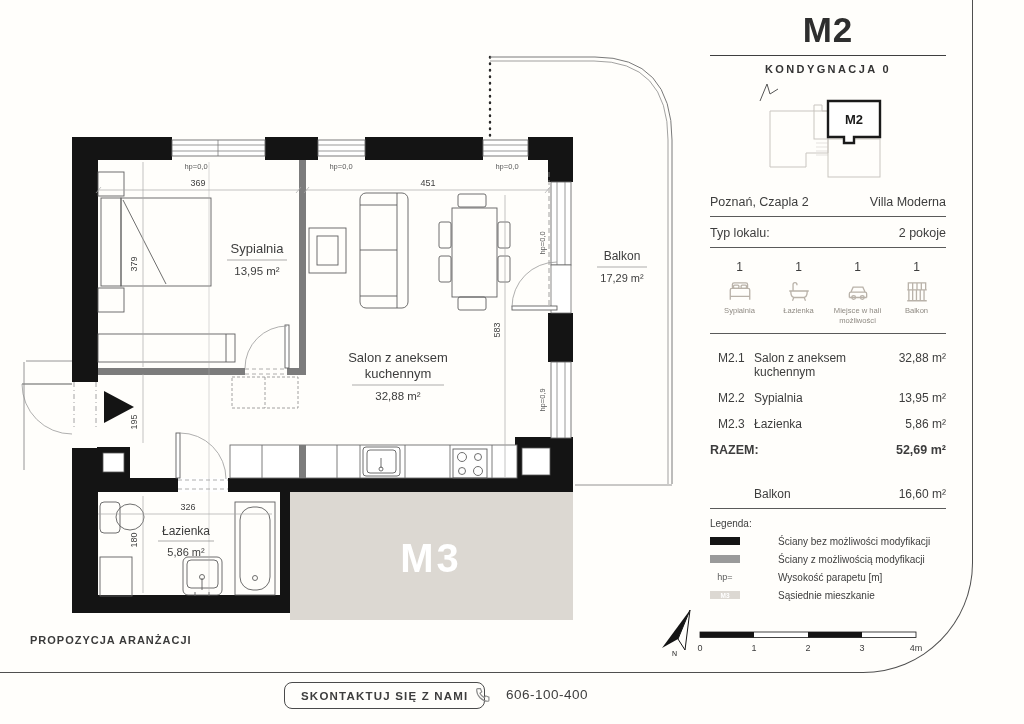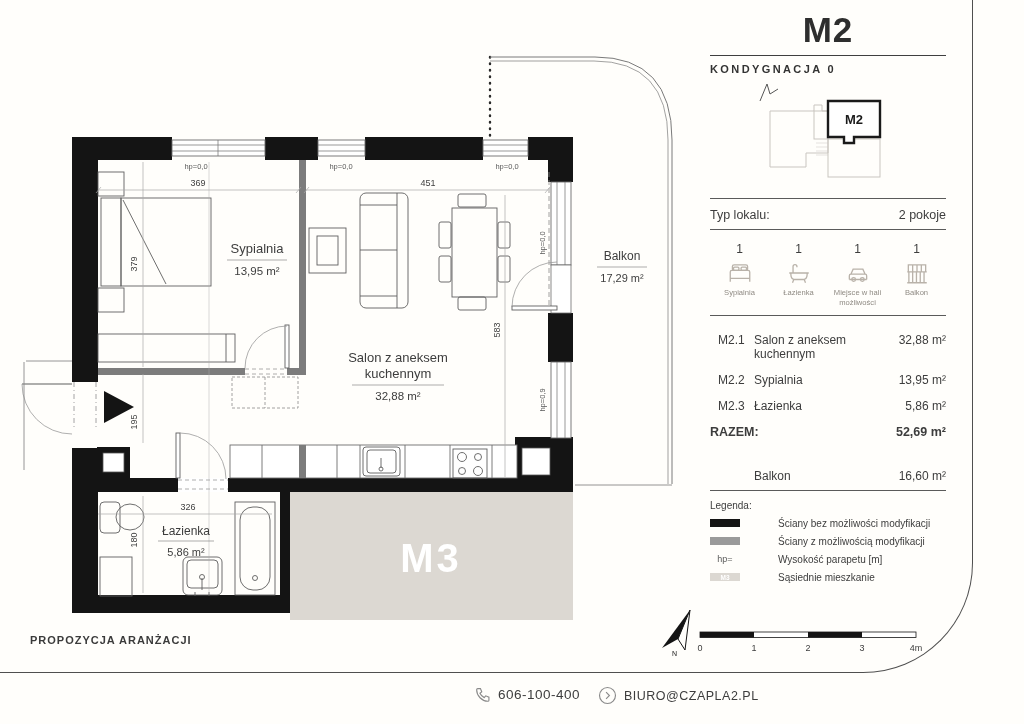--- a/index.html
+++ b/index.html
@@ -14,21 +14,21 @@
   .ra{font-size:11.5px;fill:#3d3d3d;text-anchor:middle;}
   .rl2{font-size:12px;fill:#3d3d3d;text-anchor:middle;}
   .ra2{font-size:11px;fill:#3d3d3d;text-anchor:middle;}
   .dim{font-size:9px;fill:#3f3f3f;text-anchor:middle;}
   .hp{font-size:7.5px;fill:#5a5a5a;text-anchor:middle;}
   .m3t{font-size:40px;fill:#ffffff;font-weight:600;letter-spacing:3px;text-anchor:middle;}
   
   .panel{position:absolute;left:710px;top:10px;width:236px;}
   .panel h1{margin:0;font-size:35px;font-weight:700;text-align:center;letter-spacing:1px;color:#2e2e2e;}
   .rule{border:0;border-top:1.6px solid #3f3f3f;margin:5px 0 0;}
-  .kond{text-align:left;font-size:11px;font-weight:700;letter-spacing:2.4px;margin-top:7px;color:#333;}
+  .kond{text-align:center;font-size:11px;font-weight:700;letter-spacing:2.4px;margin-top:7px;color:#333;}
   .locator{display:block;margin:4px auto 0;}
   .flexrow{display:flex;justify-content:space-between;align-items:baseline;}
   .locrow{font-size:12.5px;margin-top:4px;}
   .thin{border:0;border-top:1px solid #5a5a5a;margin:7px 0 0;}
   .inforow{font-size:12.5px;margin-top:9px;}
   .amen{display:grid;grid-template-columns:1fr 1fr 1fr 1fr;margin-top:12px;text-align:center;}
   .amen .cnt{font-size:12px;color:#3d3d3d;}
   .amen svg{display:block;margin:4px auto 2px;}
   .amen .lbl{font-size:7.6px;color:#8f8a83;line-height:1.3;}
   .rtab{margin-top:9px;font-size:12px;}
@@ -49,21 +49,21 @@
   .lsw.m3{background:#dcd8d2;color:#fff;font-size:6.5px;font-weight:700;text-align:center;line-height:9px;}
   .litem .ltx{font-size:10px;color:#3d3d3d;margin-left:20px;}
   
   .proposal{position:absolute;left:30px;top:634px;font-size:11px;font-weight:600;
             letter-spacing:1px;color:#3b3b3b;}
   .scalewrap{position:absolute;left:648px;top:604px;}
   .contact-btn{position:absolute;left:284px;top:682px;height:27px;padding:0 16px;
                border:1.6px solid #4a4a4a;border-radius:8px;background:#fffefb;
                display:flex;align-items:center;font-size:11.5px;font-weight:600;
                letter-spacing:1.2px;color:#3d3d3d;cursor:pointer;}
-  .contact-item{position:absolute;top:686px;display:flex;align-items:center;gap:7px;
+  .contact-item{position:absolute;top:686px;display:flex;align-items:center;gap:15px;
                 color:#3d3d3d;cursor:pointer;}
   .phone{left:474px;font-size:13.5px;letter-spacing:.5px;}
   .email{left:598px;font-size:12.5px;letter-spacing:.5px;}
 </style>
 </head>
 <body>
 
 <div class="page">
   <div class="frame"></div>
 
@@ -312,20 +312,24 @@
         <rect x="96" y="32" width="14" height="28"></rect>
         <line x1="98" y1="64" x2="110" y2="64" stroke-width="0.5"></line>
         <line x1="98" y1="68" x2="110" y2="68" stroke-width="0.5"></line>
         <line x1="98" y1="72" x2="110" y2="72" stroke-width="0.5"></line>
         <line x1="98" y1="76" x2="110" y2="76" stroke-width="0.5"></line>
       </g>
       <path d="M110 22 H162 V58 H136 V64 H126 V58 H110 Z" fill="#fff" stroke="#1a1a1a" stroke-width="2.4"></path>
       <text x="136" y="45" font-size="13" font-weight="600" text-anchor="middle" fill="#1a1a1a">M2</text>
     </svg>
 
+    <div class="flexrow locrow">
+      <span>Poznań, Czapla 2</span>
+      <span>Villa Moderna</span>
+    </div>
     <hr class="thin">
     <div class="flexrow inforow">
       <span>Typ lokalu:</span>
       <span>2 pokoje</span>
     </div>
     <hr class="thin">
 
     <div class="amen">
       <div>
         <div class="cnt">1</div>
@@ -420,28 +424,24 @@
     <rect x="160" y="28" width="54" height="5.5" fill="#141414"></rect>
     <text x="52" y="47" font-size="9" fill="#3d3d3d" text-anchor="middle">0</text>
     <text x="106" y="47" font-size="9" fill="#3d3d3d" text-anchor="middle">1</text>
     <text x="160" y="47" font-size="9" fill="#3d3d3d" text-anchor="middle">2</text>
     <text x="214" y="47" font-size="9" fill="#3d3d3d" text-anchor="middle">3</text>
     <text x="268" y="47" font-size="9" fill="#3d3d3d" text-anchor="middle">4m</text>
   </svg>
 
   <div class="proposal">PROPOZYCJA ARANŻACJI</div>
 
+  <button class="contact-btn">
+    <span>SKONTAKTUJ SIĘ Z NAMI</span>
+  </button>
 
   <div class="contact-item phone">
     <svg width="17" height="17" viewBox="0 0 18 18" fill="none" stroke="#8a8a8a" stroke-width="1.2">
       <path d="M4 2.8 h2.8 l1.4 3.4 -1.9 1.5 q1.5 3.2 4.6 4.6 l1.5-1.9 3.4 1.4 V15 q0 1.2-1.2 1.2 C8.4 16 2.8 10.4 2.8 4 q0-1.2 1.2-1.2 z"></path>
     </svg>
     <span>606-100-400</span>
   </div>
 
-  <div class="contact-item email">
-    <svg width="19" height="19" viewBox="0 0 20 20" fill="none" stroke="#8a8a8a" stroke-width="1.2">
-      <circle cx="10" cy="10" r="8.4"></circle>
-      <path d="M8.5 6.5 L12 10 L8.5 13.5"></path>
-    </svg>
-    <span>BIURO@CZAPLA2.PL</span>
-  </div>
 </div>
 
 </body></html>

